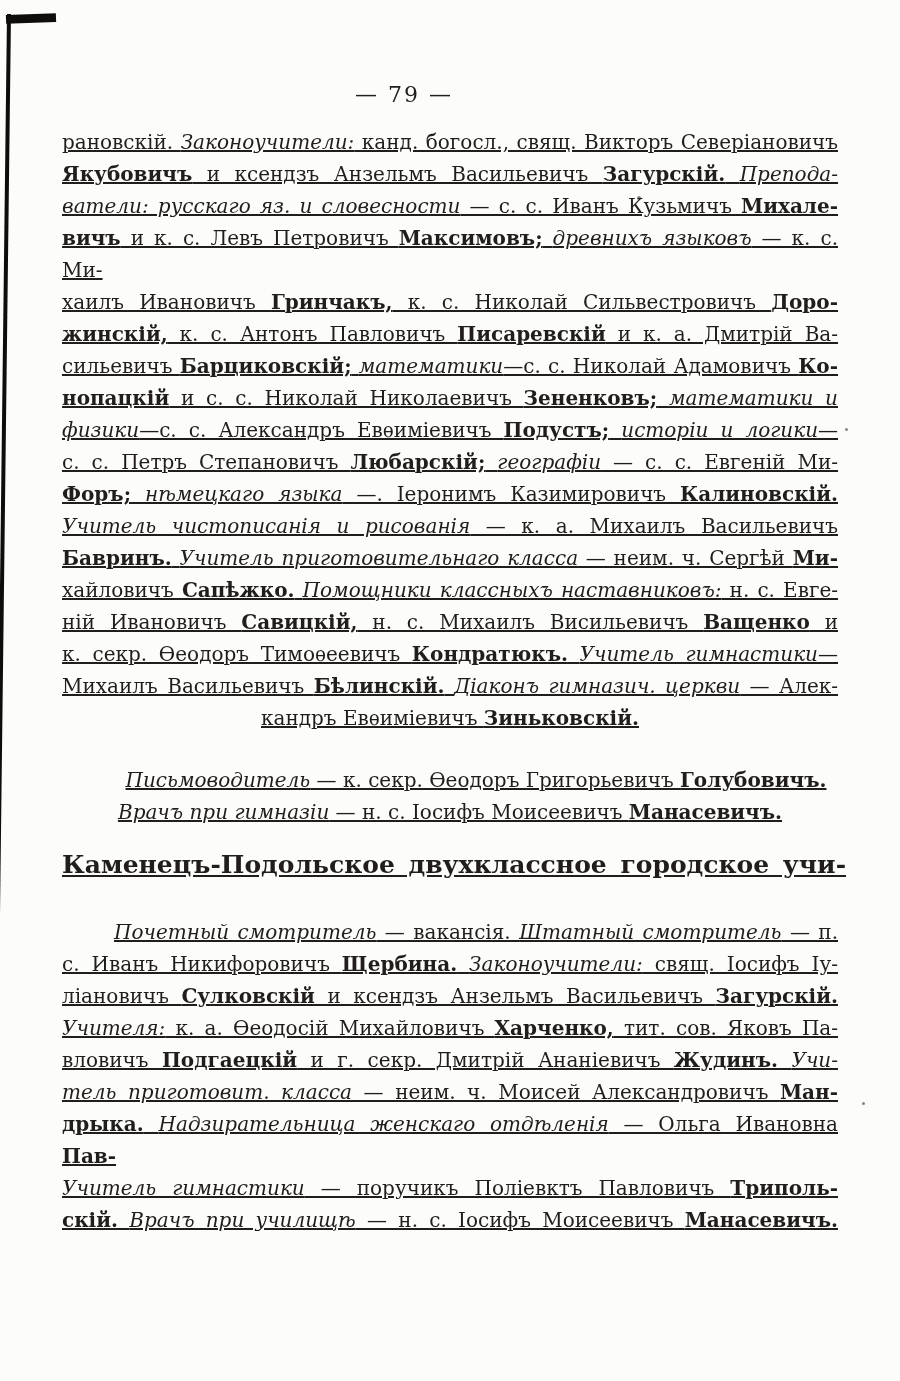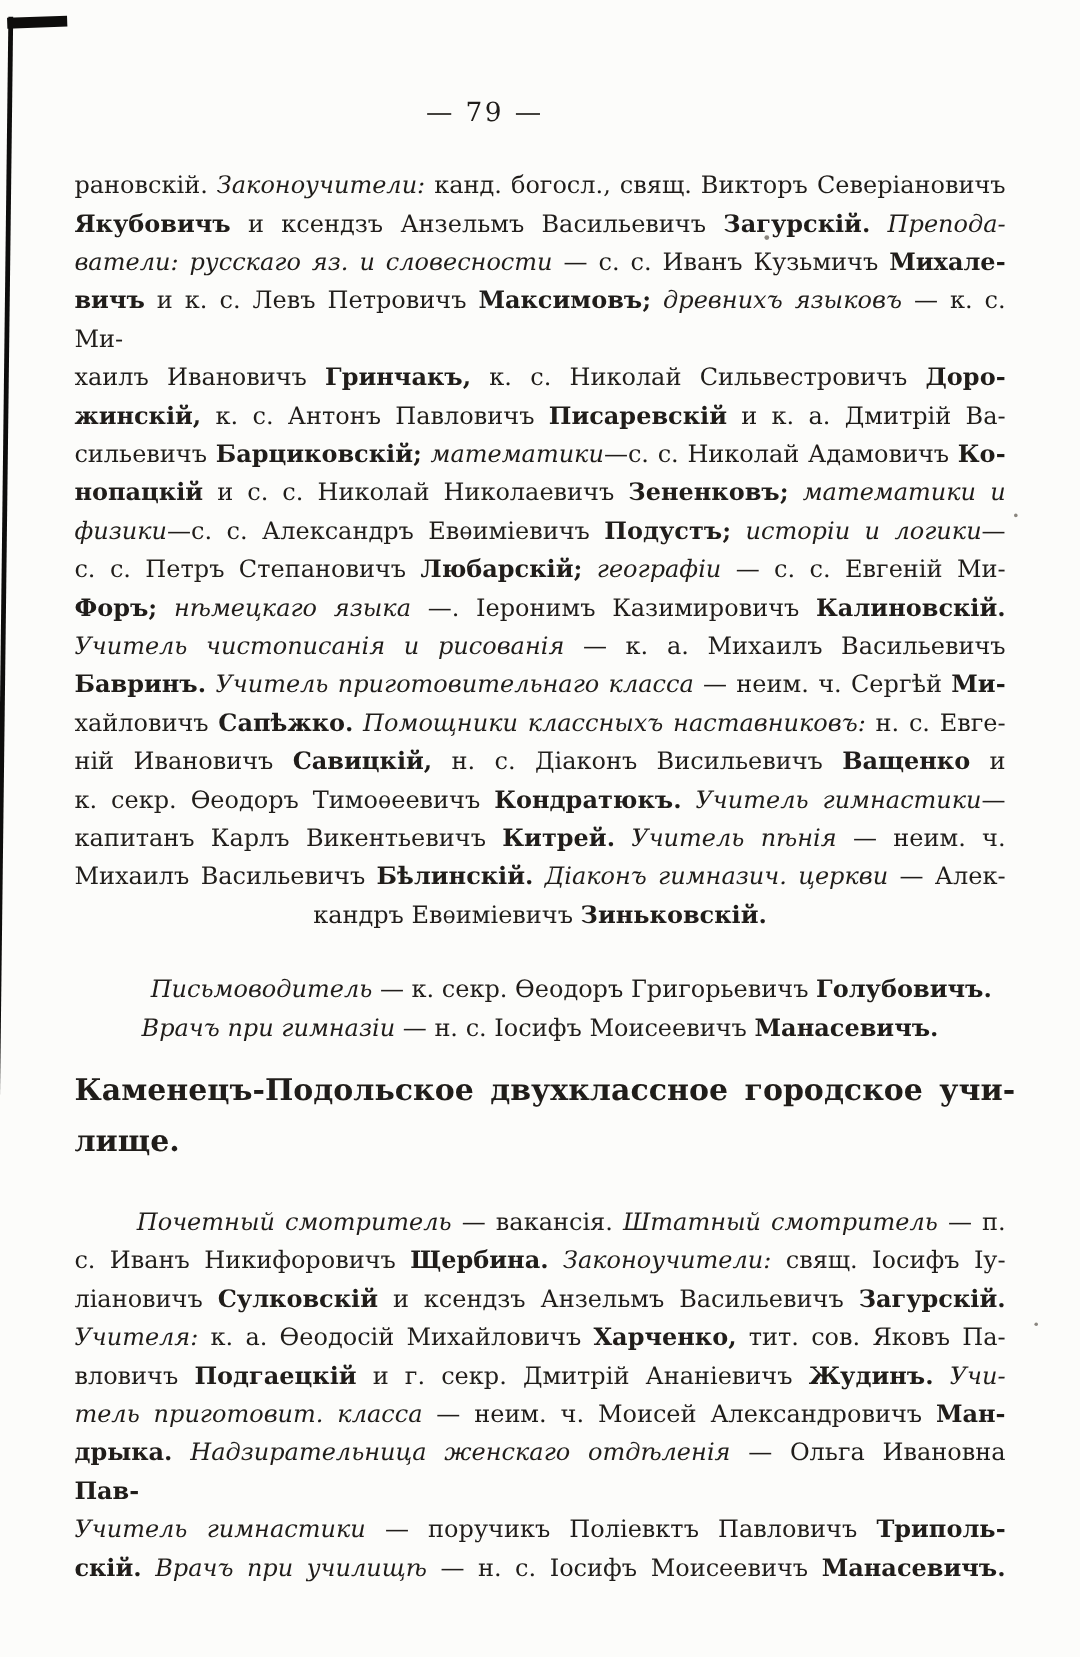--- a/index.html
+++ b/index.html
@@ -43,24 +43,25 @@
     width: 776px;
     top: 82px;
     text-align: center;
     font-size: 22px;
     letter-spacing: 2px;
     transform: translateX(-46px);
   }
   .text-block {
     position: absolute;
     left: 62px;
-    top: 138px;
+    top: 126px;
     width: 776px;
     font-size: 20px;
     line-height: 32px;
+    text-decoration: underline;
   }
   .line {
     text-align: center;
     white-space: normal;
   }
   .line.j {
     text-align: justify;
     text-align-last: justify;
   }
   .line.ind {
@@ -68,21 +69,21 @@
     margin-top: 30px;
   }
   .s-r { font-style: normal; font-weight: normal; }
   .s-i { font-style: italic; font-weight: normal; }
   .s-b { font-style: normal; font-weight: bold; }
   .heading {
     margin: 16px 0 12px 0;
     font-size: 25px;
     font-weight: bold;
     line-height: 42px;
-    text-align: left;
+    text-align: right;
     word-spacing: 5px;
   }
   .heading .hl {
     display: block;
     white-space: nowrap;
   }
   .speck {
     position: absolute;
     background: #8a857e;
     border-radius: 50%;
@@ -112,35 +113,33 @@
         <div class="line j"><span class="s-r">хаилъ Ивановичъ </span><span class="s-b">Гринчакъ,</span><span class="s-r"> к. с. Николай Сильвестровичъ </span><span class="s-b">Доро-</span></div>
         <div class="line j"><span class="s-b">жинскій,</span><span class="s-r"> к. с. Антонъ Павловичъ </span><span class="s-b">Писаревскій</span><span class="s-r"> и к. а. Дмитрій Ва-</span></div>
         <div class="line j"><span class="s-r">сильевичъ </span><span class="s-b">Барциковскій;</span><span class="s-r"> </span><span class="s-i">математики</span><span class="s-r">—с. с. Николай Адамовичъ </span><span class="s-b">Ко-</span></div>
         <div class="line j"><span class="s-b">нопацкій</span><span class="s-r"> и с. с. Николай Николаевичъ </span><span class="s-b">Зененковъ;</span><span class="s-r"> </span><span class="s-i">математики и</span></div>
         <div class="line j"><span class="s-i">физики</span><span class="s-r">—с. с. Александръ Евѳиміевичъ </span><span class="s-b">Подустъ;</span><span class="s-r"> </span><span class="s-i">исторіи и логики</span><span class="s-r">—</span></div>
         <div class="line j"><span class="s-r">с. с. Петръ Степановичъ </span><span class="s-b">Любарскій;</span><span class="s-r"> </span><span class="s-i">географіи</span><span class="s-r"> — с. с. Евгеній Ми-</span></div>
         <div class="line j"><span class="s-b">Форъ;</span><span class="s-r"> </span><span class="s-i">нѣмецкаго языка</span><span class="s-r"> —. Іеронимъ Казимировичъ </span><span class="s-b">Калиновскій.</span></div>
         <div class="line j"><span class="s-i">Учитель чистописанія и рисованія</span><span class="s-r"> — к. а. Михаилъ Васильевичъ</span></div>
         <div class="line j"><span class="s-b">Бавринъ.</span><span class="s-r"> </span><span class="s-i">Учитель приготовительнаго класса</span><span class="s-r"> — неим. ч. Сергѣй </span><span class="s-b">Ми-</span></div>
         <div class="line j"><span class="s-r">хайловичъ </span><span class="s-b">Сапѣжко.</span><span class="s-r"> </span><span class="s-i">Помощники классныхъ наставниковъ:</span><span class="s-r"> н. с. Евге-</span></div>
-        <div class="line j"><span class="s-r">ній Ивановичъ </span><span class="s-b">Савицкій,</span><span class="s-r"> н. с. Діаконъ Висильевичъ </span><span class="s-b">Ващенко</span><span class="s-r"> и</span></div>
+        <div class="line j"><span class="s-r">ній Ивановичъ </span><span class="s-b">Савицкій,</span><span class="s-r"> н. с. Михаилъ Висильевичъ </span><span class="s-b">Ващенко</span><span class="s-r"> и</span></div>
         <div class="line j"><span class="s-r">к. секр. Ѳеодоръ Тимоѳеевичъ </span><span class="s-b">Кондратюкъ.</span><span class="s-r"> </span><span class="s-i">Учитель гимнастики</span><span class="s-r">—</span></div>
-        <div class="line j"><span class="s-r">капитанъ Карлъ Викентьевичъ </span><span class="s-b">Китрей.</span><span class="s-r"> </span><span class="s-i">Учитель пѣнія</span><span class="s-r"> — неим. ч.</span></div>
         <div class="line j"><span class="s-r">Михаилъ Васильевичъ </span><span class="s-b">Бѣлинскій.</span><span class="s-r"> </span><span class="s-i">Діаконъ гимназич. церкви</span><span class="s-r"> — Алек-</span></div>
         <div class="line"><span class="s-r">кандръ Евѳиміевичъ </span><span class="s-b">Зиньковскій.</span></div>
       </div>
 
     <div class="para">
         <div class="line ind"><span class="s-i">Письмоводитель</span><span class="s-r"> — к. секр. Ѳеодоръ Григорьевичъ </span><span class="s-b">Голубовичъ.</span></div>
         <div class="line"><span class="s-i">Врачъ при гимназіи</span><span class="s-r"> — н. с. Іосифъ Моисеевичъ </span><span class="s-b">Манасевичъ.</span></div>
       </div>
 
     <h2 class="heading">
       <span class="hl">Каменецъ-Подольское двухклассное городское учи-</span>
-      <span class="hl">лище.</span>
     </h2>
 
     <div class="para">
         <div class="line j ind"><span class="s-i">Почетный смотритель</span><span class="s-r"> — вакансія. </span><span class="s-i">Штатный смотритель</span><span class="s-r"> — п.</span></div>
         <div class="line j"><span class="s-r">с. Иванъ Никифоровичъ </span><span class="s-b">Щербина.</span><span class="s-r"> </span><span class="s-i">Законоучители:</span><span class="s-r"> свящ. Іосифъ Іу-</span></div>
         <div class="line j"><span class="s-r">ліановичъ </span><span class="s-b">Сулковскій</span><span class="s-r"> и ксендзъ Анзельмъ Васильевичъ </span><span class="s-b">Загурскій.</span></div>
         <div class="line j"><span class="s-i">Учителя:</span><span class="s-r"> к. а. Ѳеодосій Михайловичъ </span><span class="s-b">Харченко,</span><span class="s-r"> тит. сов. Яковъ Па-</span></div>
         <div class="line j"><span class="s-r">вловичъ </span><span class="s-b">Подгаецкій</span><span class="s-r"> и г. секр. Дмитрій Ананіевичъ </span><span class="s-b">Жудинъ.</span><span class="s-r"> </span><span class="s-i">Учи-</span></div>
         <div class="line j"><span class="s-i">тель приготовит. класса</span><span class="s-r"> — неим. ч. Моисей Александровичъ </span><span class="s-b">Ман-</span></div>
         <div class="line j"><span class="s-b">дрыка.</span><span class="s-r"> </span><span class="s-i">Надзирательница женскаго отдѣленія</span><span class="s-r"> — Ольга Ивановна </span><span class="s-b">Пав-</span></div>

